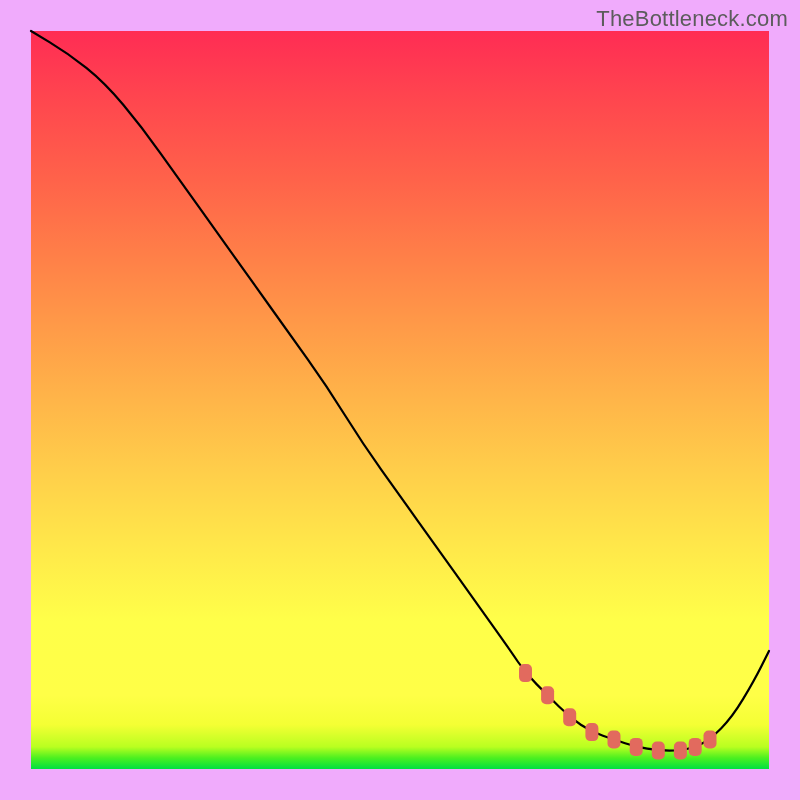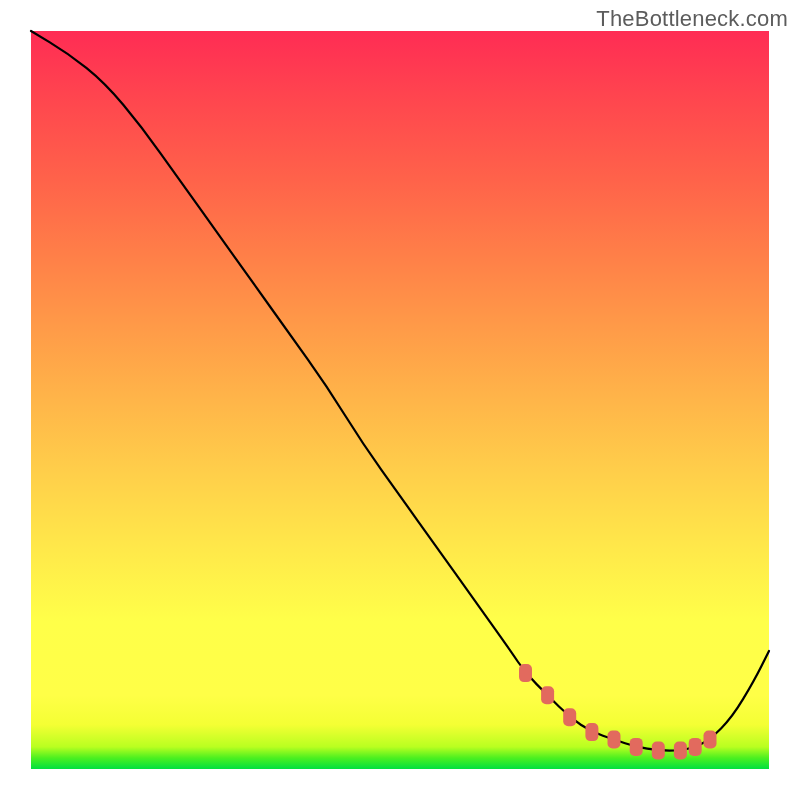--- a/index.html
+++ b/index.html
@@ -10,21 +10,21 @@
     background: #000;
     overflow: hidden;
     font-family: Arial, Helvetica, sans-serif;
   }
   .frame {
     position: absolute;
     left: 0;
     top: 0;
     width: 800px;
     height: 800px;
-    background: #ffffff;
+    background: #f0abfc;
   }
   .plot-area {
     position: absolute;
     left: 31px;
     top: 31px;
     width: 738px;
     height: 738px;
     
     background: linear-gradient(
       to top,

